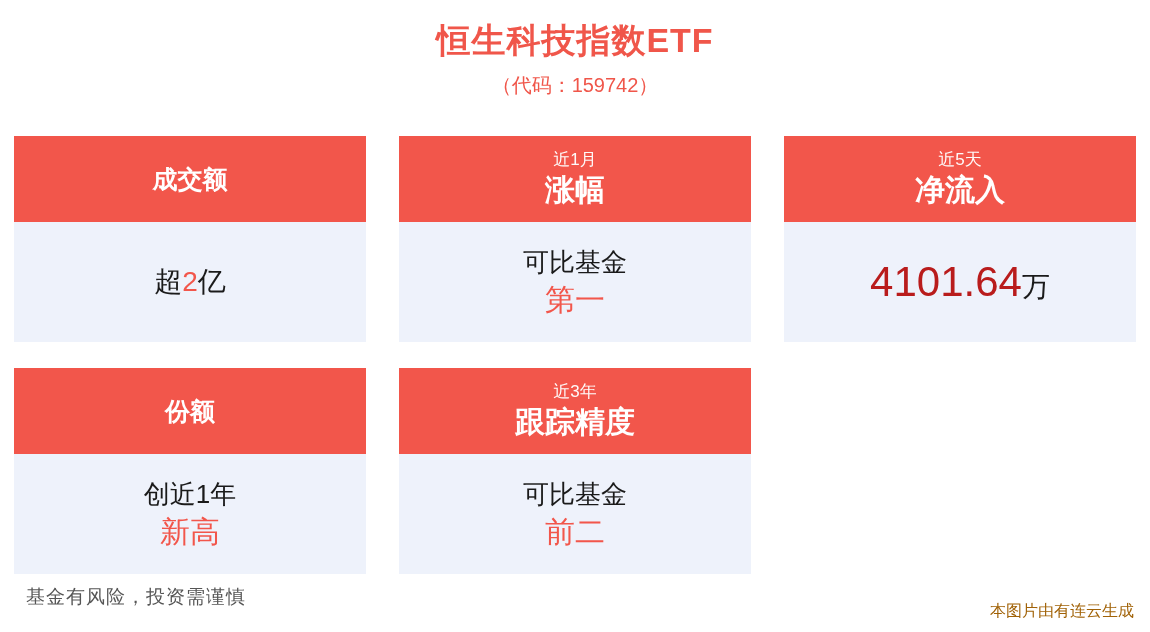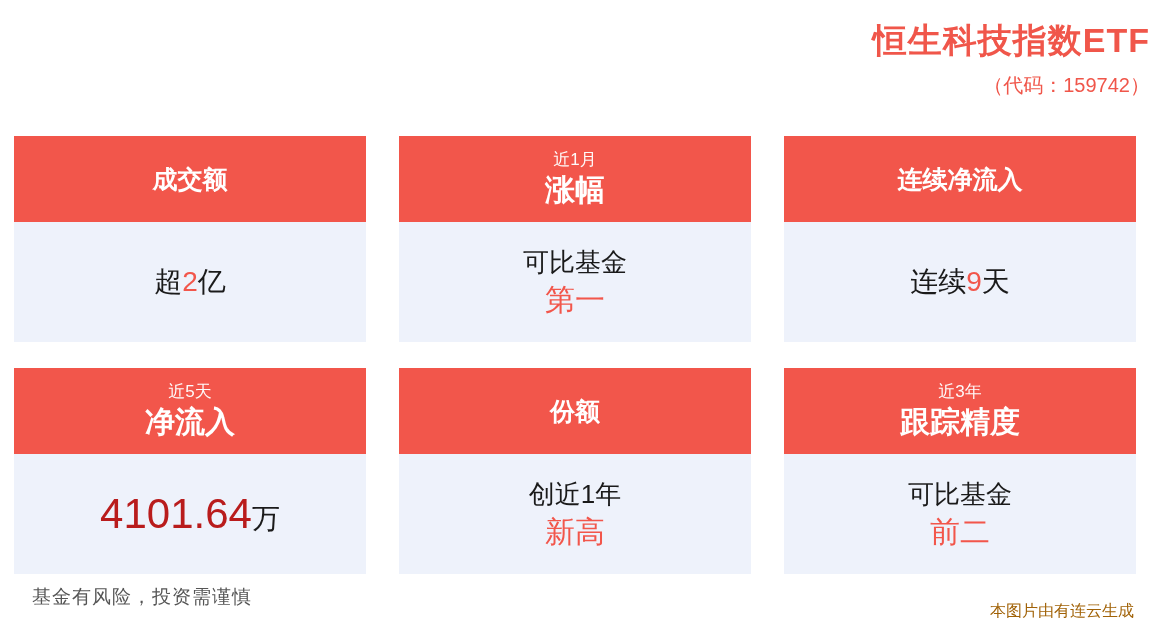--- a/index.html
+++ b/index.html
@@ -14,21 +14,21 @@
     overflow: hidden;
     position: relative;
   }
   .page {
     position: relative;
     width: 1150px;
     height: 632px;
     box-sizing: border-box;
   }
   .header {
-    text-align: right;
+    text-align: center;
     padding-top: 18px;
   }
   .title {
     font-size: 34px;
     font-weight: bold;
     color: #f0564a;
     letter-spacing: 1px;
     line-height: 1.3;
   }
   .subtitle {
@@ -114,21 +114,21 @@
   }
   .footer {
     position: absolute;
     left: 0;
     bottom: 0;
     width: 1150px;
     height: 70px;
   }
   .footer-left {
     position: absolute;
-    left: 32px;
+    left: 26px;
     bottom: 22px;
     font-size: 19px;
     color: #555555;
     letter-spacing: 1px;
     text-align: right;
   }
   .footer-right {
     position: absolute;
     right: 16px;
     bottom: 10px;
@@ -163,28 +163,20 @@
       <div class="card-head">
         <div class="small">近1月</div>
         <div class="big">涨幅</div>
       </div>
       <div class="card-body">
         <div class="line1">可比基金</div>
         <div class="line2">第一</div>
       </div>
     </div>
 
-    <div class="card">
-      <div class="card-head single">
-        <div class="big">连续净流入</div>
-      </div>
-      <div class="card-body">
-        <div class="single-line"><span>连续</span><span class="hl">9</span><span>天</span></div>
-      </div>
-    </div>
 
     <div class="card">
       <div class="card-head">
         <div class="small">近5天</div>
         <div class="big">净流入</div>
       </div>
       <div class="card-body">
         <div><span class="big-num">4101.64</span><span class="unit">万</span></div>
       </div>
     </div>

